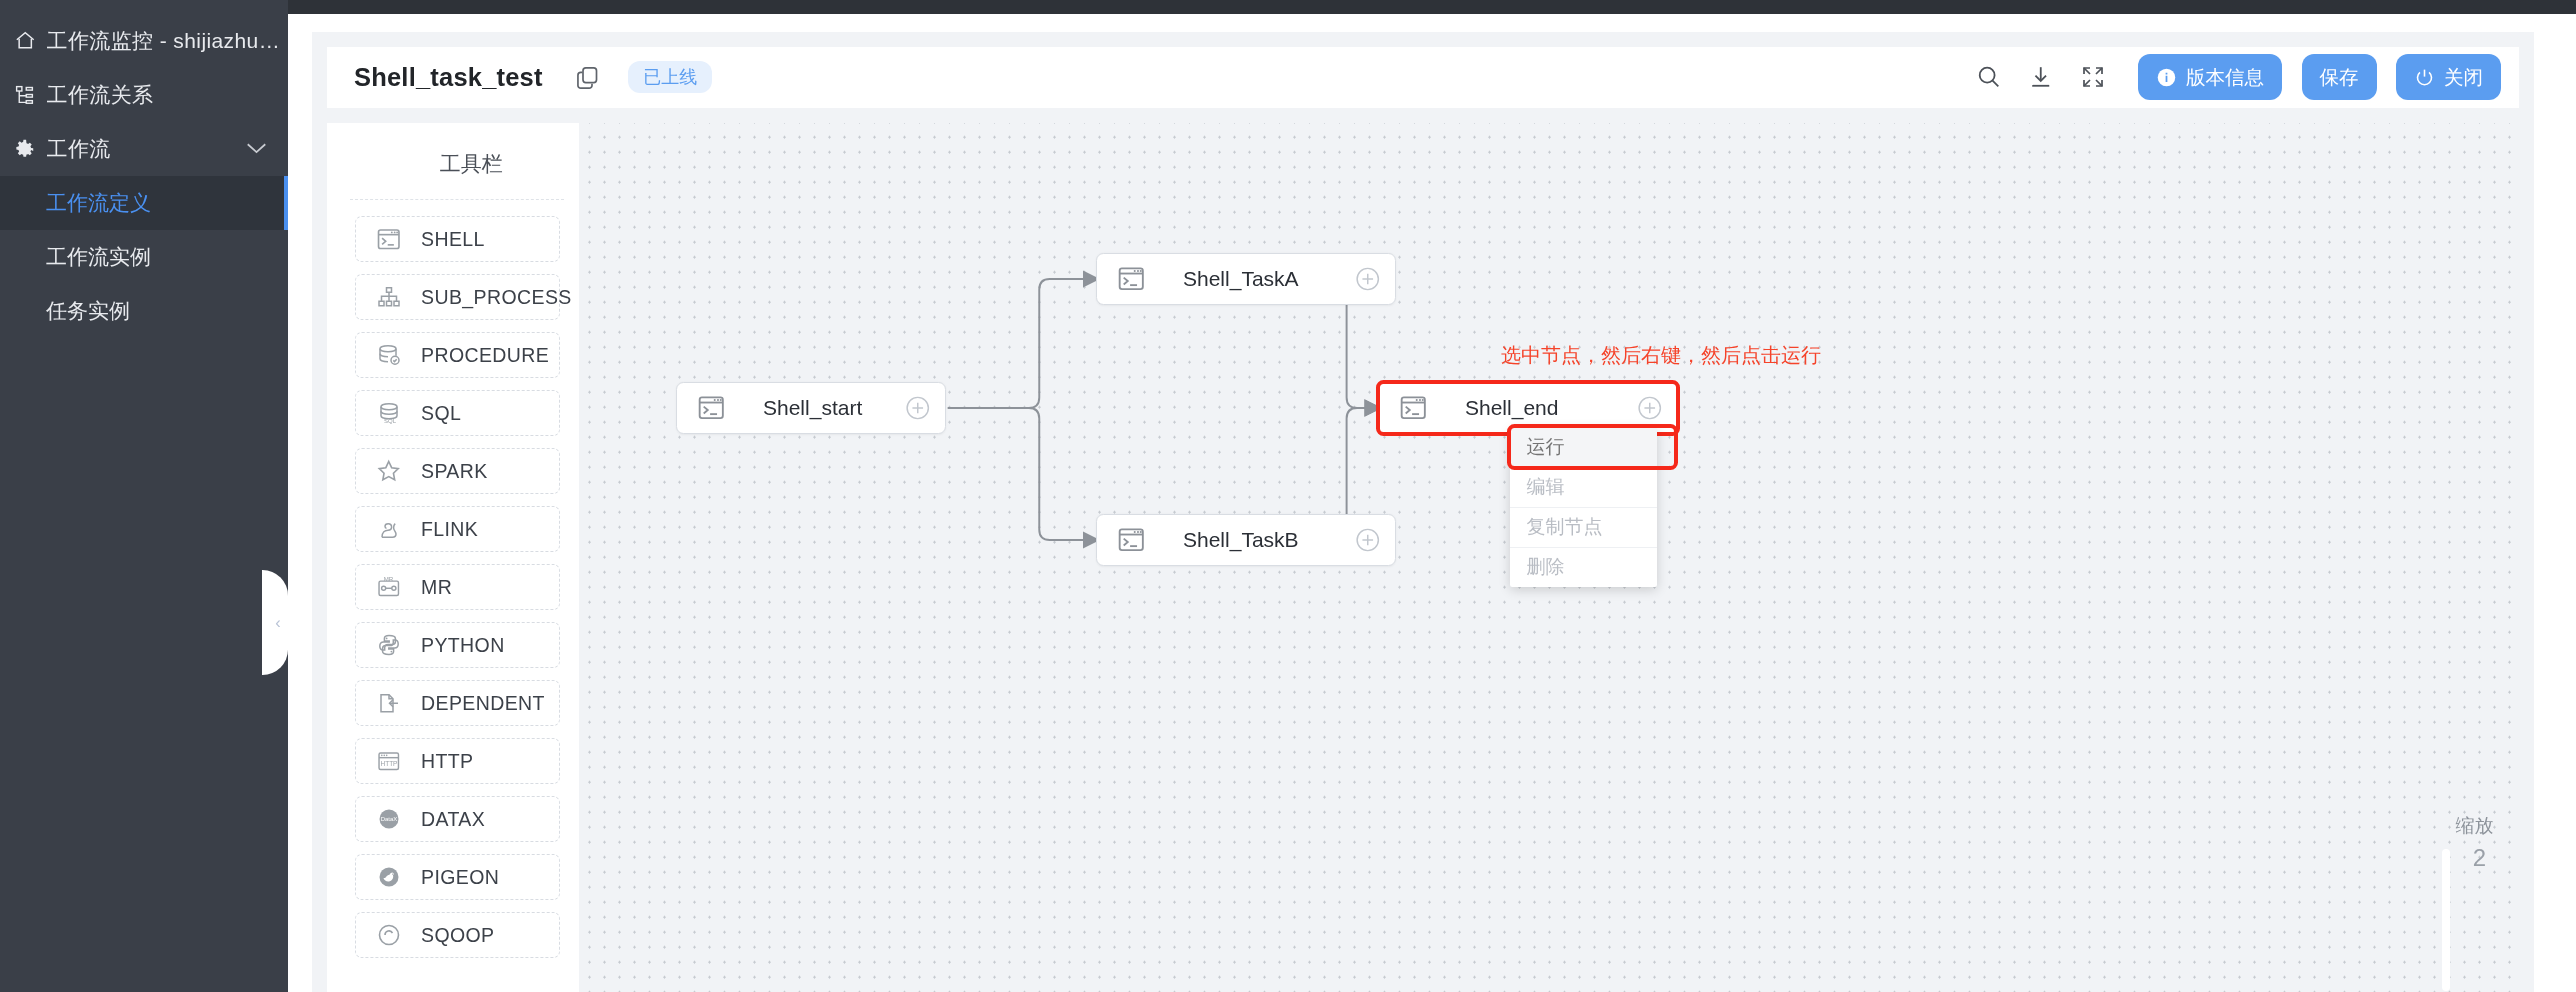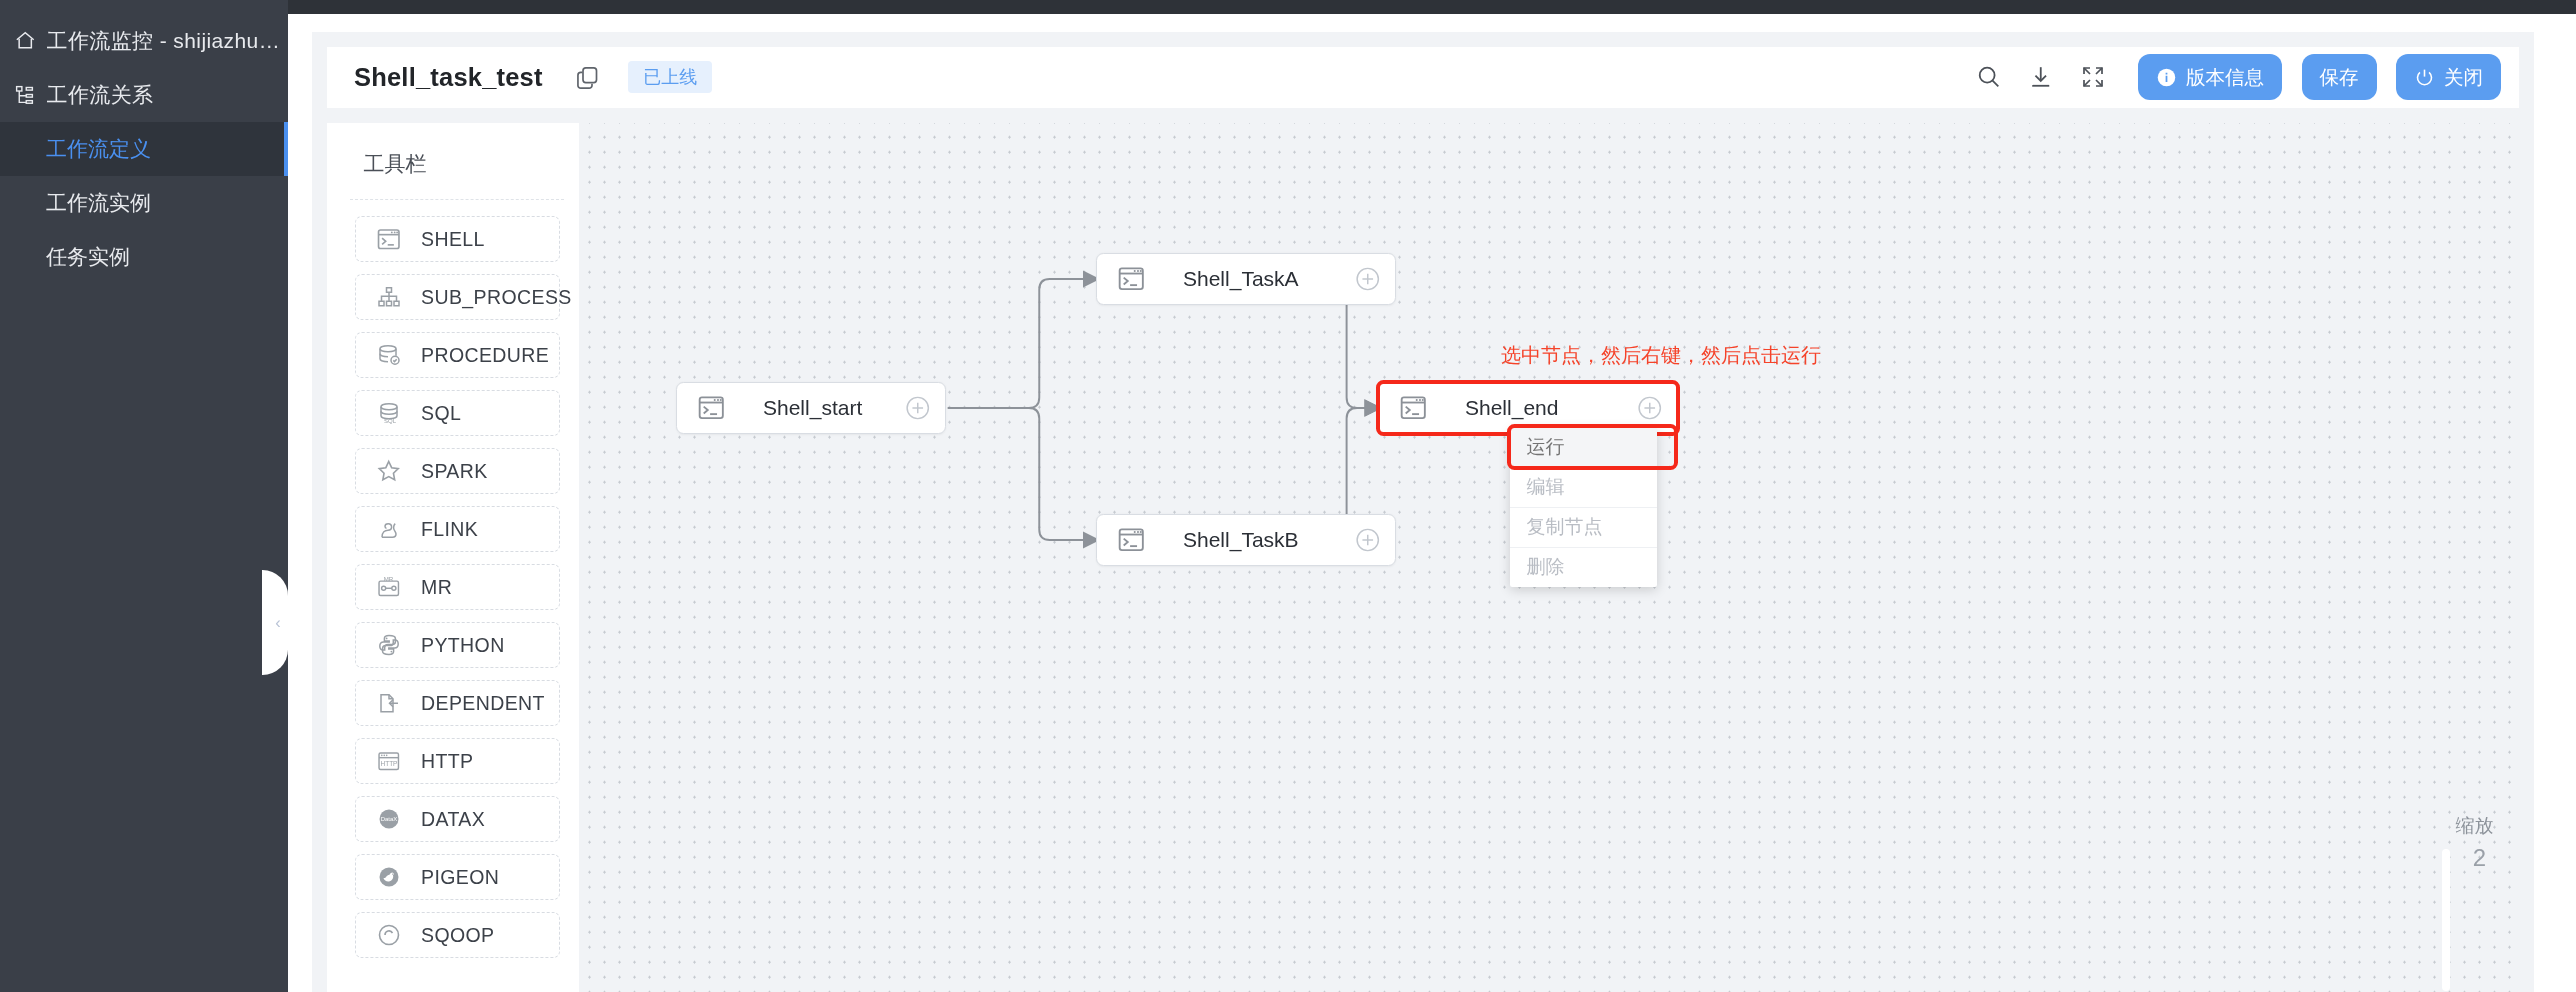--- a/index.html
+++ b/index.html
@@ -46,38 +46,38 @@
   }
   .collapse-handle {
     position:absolute; left:266px; top:596px; width:24px; height:52px;
     display:flex; align-items:center; justify-content:center;
     color:#b9c3d6; font-size:16.5px; cursor:pointer; z-index:6;
   }
 
   
   .page-body {
     position:absolute; left:288px; top:13.5px; width:2288px; height:979px;
-    background:#ffffff; padding:18px 42px 0 24px;
+    background:#ffffff; padding:18px 42px 0 24px;text-align:center;
   }
   .panel {
     position:relative; width:2222px; height:979px;
     background:#f1f3f6;
     padding:15px 15px 0 15px;
   }
 
   
   .header {
     position:relative; height:61px; background:#ffffff;
     display:flex; align-items:center; padding:0 18px 0 27px;
   }
   .wf-title { font-size:25.5px; font-weight:bold; color:#222529; letter-spacing:0.2px; }
   .copy-icon { margin-left:31.5px; width:27px; height:27px; cursor:pointer; }
   .badge-online {
     margin-left:27px; background:#e6f0fd; color:#5b9df0;
-    font-size:18px; padding:6.7px 15px; border-radius:4px; line-height:1;
+    font-size:18px; padding:6.7px 15px; border-radius:12px; line-height:1;
   }
   .header-right { margin-left:auto; display:flex; align-items:center; gap:0; }
   .hicon { width:52px; height:45px; display:flex; align-items:center; justify-content:center; cursor:pointer; }
   .btn {
     height:46px; border-radius:12px; background:#5b9df0; color:#fff;
     font-size:19.5px; display:flex; align-items:center; justify-content:center;
     padding:0 18px; margin-left:19.5px; cursor:pointer; white-space:nowrap;
   }
   .btn .bico { margin-right:9px; display:flex; align-items:center; }
 
@@ -192,20 +192,34 @@
           <rect x="3" y="3" width="6" height="5"></rect>
             <rect x="14" y="4" width="7" height="3"></rect>
           <rect x="14" y="12" width="7" height="3"></rect>
             <rect x="14" y="19" width="7" height="3"></rect>
           <path d="M6 8v13h8M6 13.5h8"></path>
         </svg>
       </span>
       <span class="sb-txt">工作流关系</span>
     </div>
 
+    <div class="sb-item">
+      <span class="sb-ico">
+        <svg width="22.5" height="22.5" viewBox="0 0 24 24" fill="#e8eaee">
+          <path d="M12 8.6a3.4 3.4 0 1 0 0 6.8 3.4 3.4 0 0 0 0-6.8zm0 5a1.6 1.6 0 1 1 0-3.2 1.6 1.6 0 0 1 0 3.2z"></path>
+          <path d="M20.5 13.4v-2.8l-2.3-.4a6.6 6.6 0 0 0-.7-1.7l1.4-1.9-2-2-1.9 1.4a6.6 6.6 0 0 0-1.7-.7L12.9 1.6h-2.8l-.4 2.3c-.6.15-1.15.4-1.7.7L6.1 3.2l-2 2 1.4 1.9c-.3.55-.55 1.1-.7 1.7l-2.3.4v2.8l2.3.4c.15.6.4 1.15.7 1.7l-1.4 1.9 2 2 1.9-1.4c.55.3 1.1.55 1.7.7l.4 2.3h2.8l.4-2.3c.6-.15 1.15-.4 1.7-.7l1.9 1.4 2-2-1.4-1.9c.3-.55.55-1.1.7-1.7z" transform="translate(0 1.4) scale(1)"></path>
+        </svg>
+      </span>
+      <span class="sb-txt">工作流</span>
+      <span class="sb-chev">
+        <svg width="21" height="13.5" viewBox="0 0 24 14" fill="none" stroke="#c9ccd2" stroke-width="2">
+            <path d="M2 3l10 9 10-9"></path>
+          </svg>
+      </span>
+    </div>
 
     <div class="sb-sub active">
       <span>工作流定义</span>
     </div>
     <div class="sb-sub">
       <span>工作流实例</span>
     </div>
     <div class="sb-sub">
       <span>任务实例</span>
     </div>

